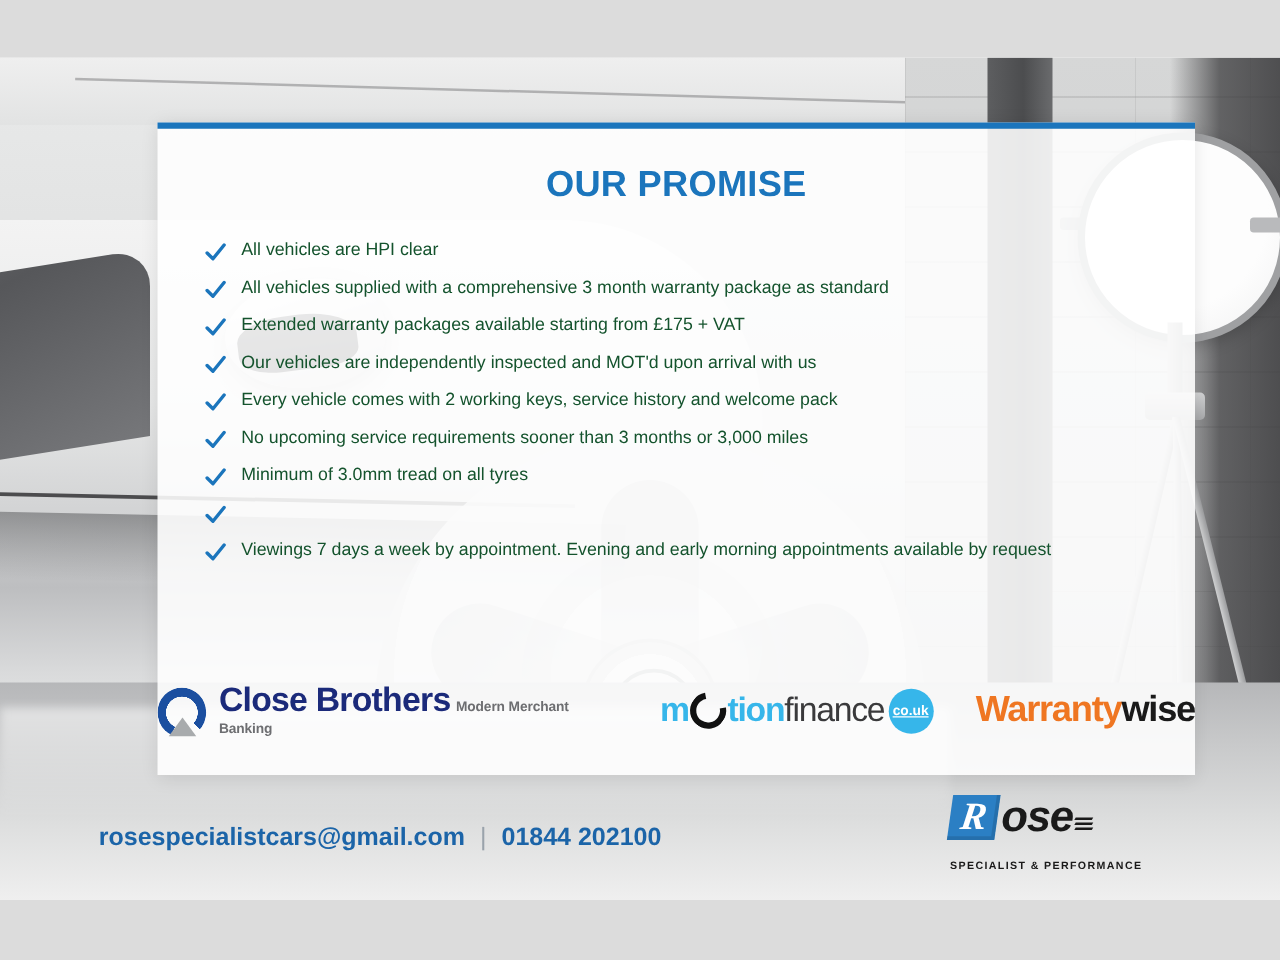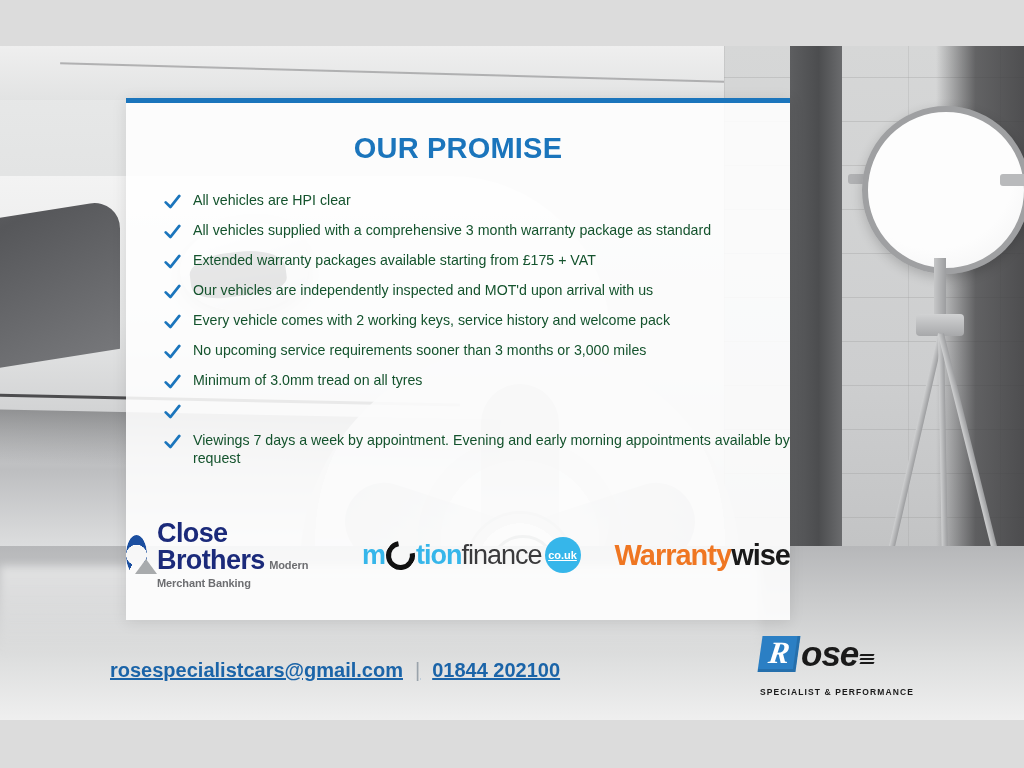--- a/index.html
+++ b/index.html
@@ -119,21 +119,21 @@
     background:linear-gradient(180deg,#b6b7b9 0%,#c8c9ca 28%,#dddede 64%,#efefef 100%);
   }
   .floor-sheen{
     position:absolute;left:0;top:520px;width:760px;height:90px;
     background:linear-gradient(180deg,rgba(255,255,255,.55),rgba(255,255,255,0));
     filter:blur(4px);
   }
 
   
   .card{
-    position:absolute;left:126px;top:98px;width:664px;height:522px;
+    position:absolute;left:126px;top:98px;width:830px;height:522px;
     background:rgba(255,255,255,.88);
     box-shadow:0 2px 14px rgba(0,0,0,.10);
     z-index:20;
   }
   .card-topline{position:absolute;left:0;top:0;width:100%;height:5px;background:#1b75bc;}
 
   .card-title{
     margin:36px 0 0;text-align:center;
     font:700 29px/1 "Liberation Sans",sans-serif;
     letter-spacing:.2px;color:#1b75bc;
@@ -149,21 +149,21 @@
   .promise-text{font:400 14.2px/18px "Liberation Sans",sans-serif;color:#14532d;}
 
   
   .logos{
     position:absolute;left:0;right:0;bottom:30px;
     display:flex;align-items:center;justify-content:center;gap:34px;
   }
   .logo{display:flex;align-items:center;}
 
   
-  .cb{gap:10px;}
+  .cb{gap:10px;align-items:flex-end;}
   .cb-mark{position:relative;width:40px;height:40px;}
   .cb-ring{
     position:absolute;inset:0;border-radius:50%;
     background:conic-gradient(from 205deg,#1b4fa0 0 80%,rgba(0,0,0,0) 80% 100%);
     -webkit-mask:radial-gradient(circle,transparent 0 45%,#000 46% 100%);
             mask:radial-gradient(circle,transparent 0 45%,#000 46% 100%);
   }
   .cb-tri{
     position:absolute;left:9px;bottom:1px;width:0;height:0;
     border-left:11px solid transparent;border-right:11px solid transparent;
@@ -190,22 +190,22 @@
   .ww{font-size:0;}
   .ww-a{font:700 29px/1 "Liberation Sans",sans-serif;color:#ef7622;letter-spacing:-1px;}
   .ww-b{font:700 29px/1 "Liberation Sans",sans-serif;color:#1a1a1a;letter-spacing:-1px;}
 
   
   .contact{
     position:absolute;left:0;top:620px;width:1024px;height:100px;z-index:25;
     display:flex;align-items:center;
   }
   .contact-text{
-    margin-left:110px;display:flex;gap:12px;
-    font:700 20px/1 "Liberation Sans",sans-serif;color:#1b64a8;white-space:nowrap;text-decoration:underline;
+    margin-left:79px;display:flex;gap:12px;
+    font:700 20px/1 "Liberation Sans",sans-serif;color:#1b64a8;white-space:nowrap;
   }
   .contact-sep{color:#9aa3ab;font-weight:400;}
 
   
   .rose{position:absolute;left:760px;top:634px;width:155px;height:58px;z-index:26;}
   .rose-row{display:flex;align-items:center;height:40px;}
   .rose-r{
     width:38px;height:36px;background:#2b7fc4;color:#fff;
     font:italic 700 31px/34px "Liberation Serif",serif;text-align:center;
     transform:skewX(-8deg);box-shadow:inset -3px -3px 0 rgba(0,0,0,.12);

